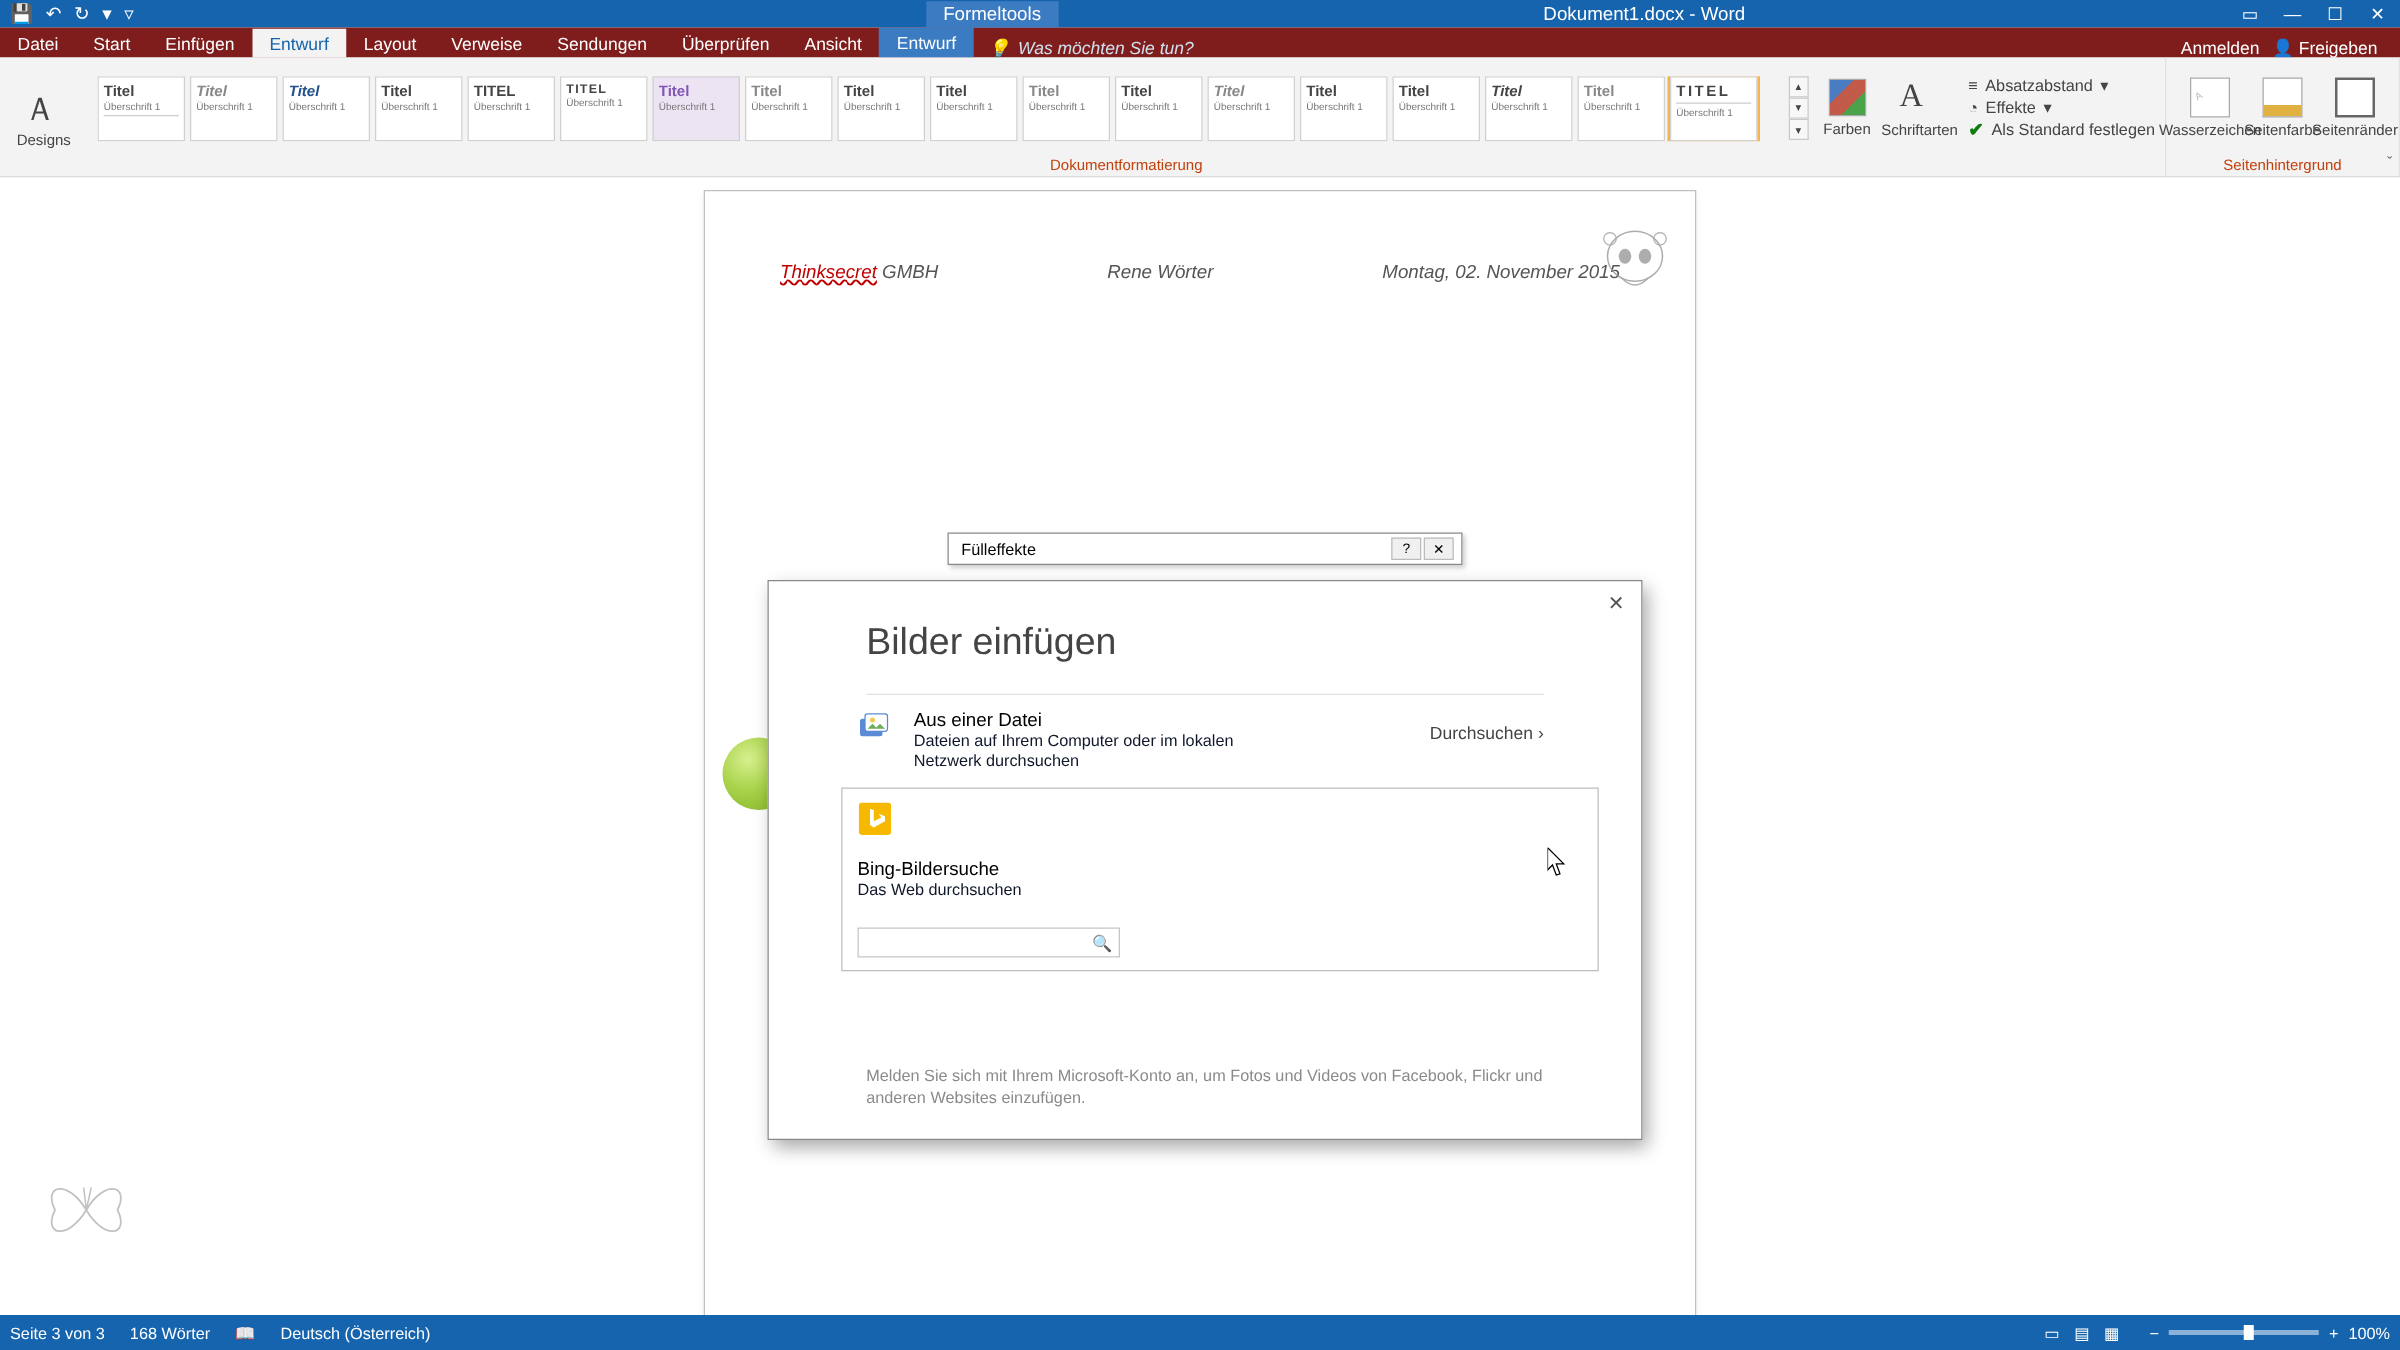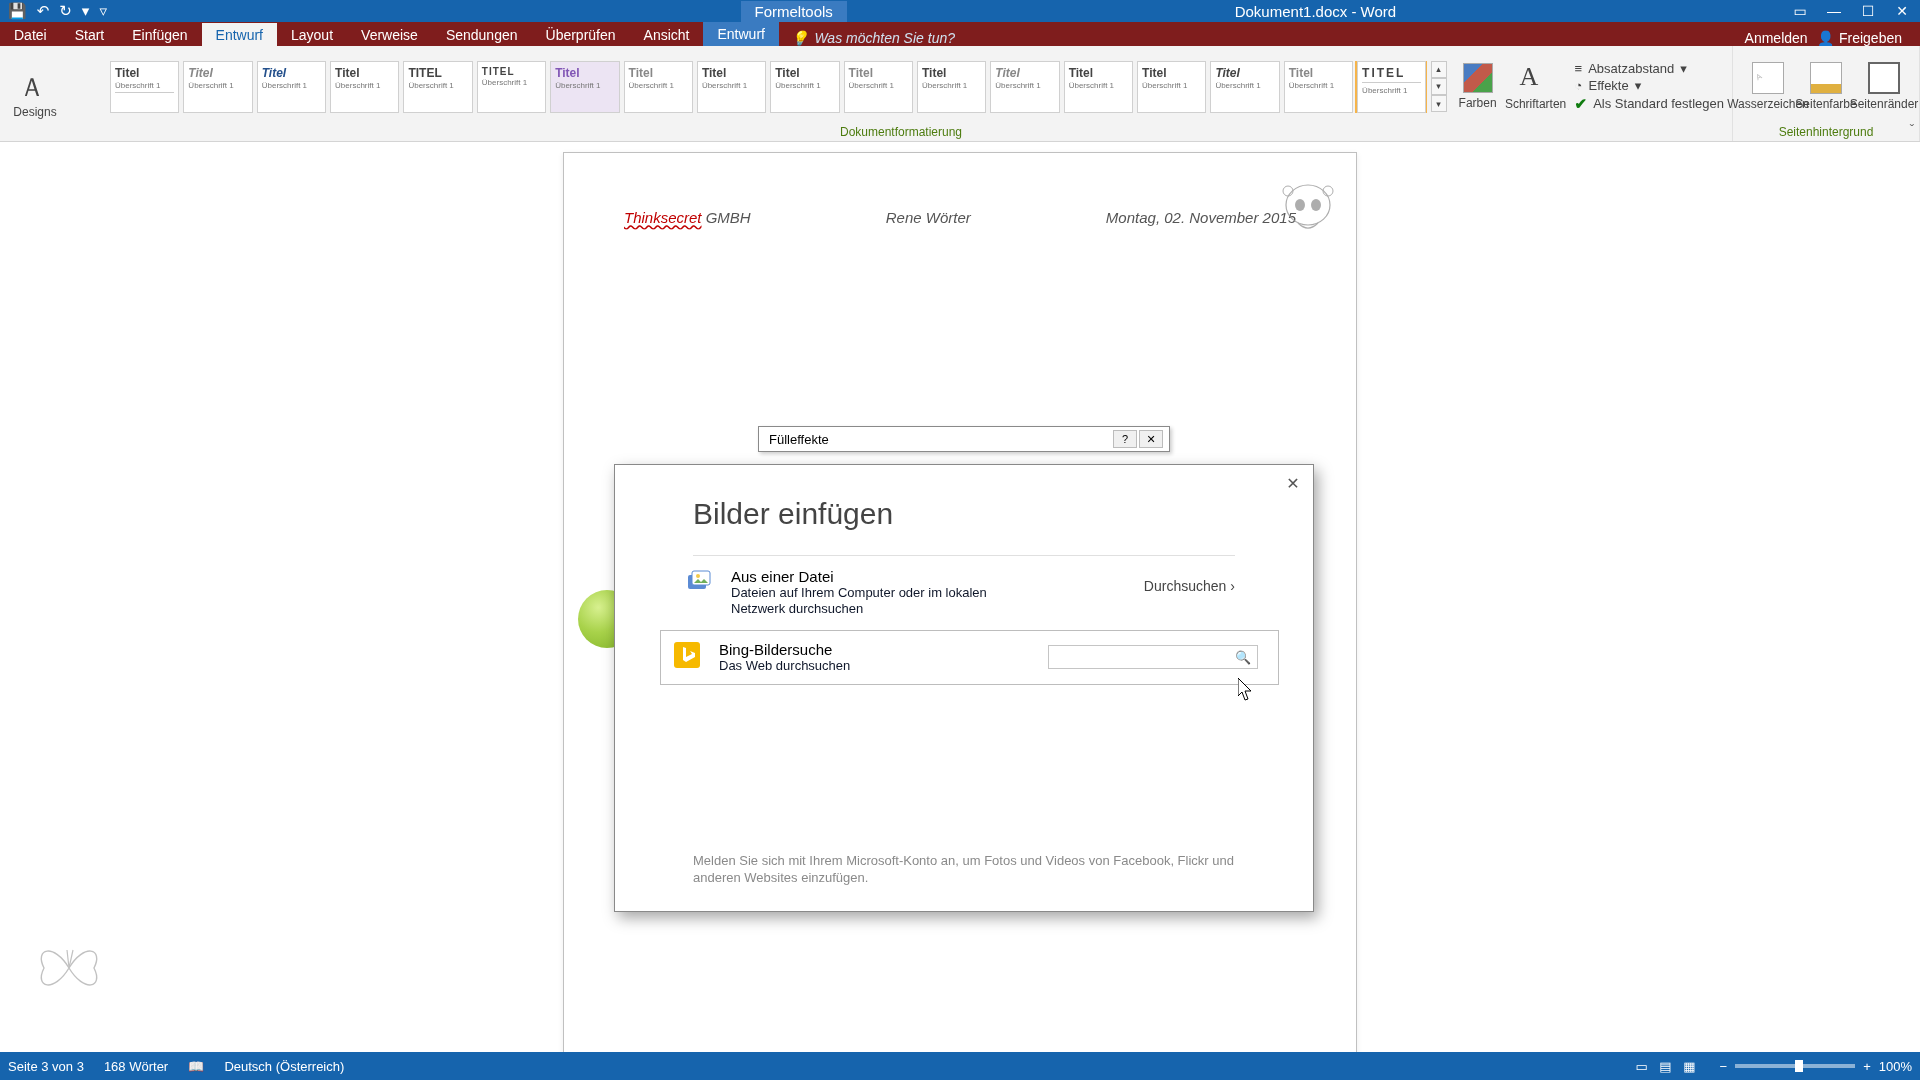--- a/index.html
+++ b/index.html
@@ -19,30 +19,30 @@
 #tabs .tab { padding: 4px 14px 3px; cursor: default; }
 #tabs .tab.active { background: #f3f3f3; color: #1664ad; }
 #tabs .context { background: #3a7bc1; padding: 4px 14px; }
 #tabs .tell { display: flex; align-items: center; gap: 6px; color: #cfe0ef; font-style: italic; padding-left: 12px; }
 #tabs .right { margin-left: auto; display: flex; align-items: center; gap: 10px; padding-right: 18px; font-size: 14px; }
 
 
 #ribbon { height: 96px; background: #f3f3f3; border-bottom: 1px solid #d4d4d4; display: flex; align-items: stretch; font-size: 12px; color: #444; position: relative; }
 .rgroup { display: flex; flex-direction: column; align-items: center; border-right: 1px solid #e1e1e1; padding: 4px 8px 2px; }
 .rgroup .body { flex: 1; display: flex; align-items: center; gap: 4px; }
-.rgroup .label { font-size: 12px; color: #4d7c0f; padding-top: 2px; text-align: right; }
+.rgroup .label { font-size: 12px; color: #c2410c; padding-top: 2px; text-align: right; }
 .bigbtn { width: 54px; display: flex; flex-direction: column; align-items: center; gap: 3px; font-size: 12px; }
 .bigbtn .ic { width: 32px; height: 32px; }
 
 .thumb { width: 70px; height: 52px; background: #fff; border: 1px solid #d0d0d0; display: flex; flex-direction: column; padding: 4px 4px 0; font-size: 9px; color: #666; position: relative; }
 .thumb.sel { outline: 2px solid #f6b44a; outline-offset: 0; }
 .thumb .ttl { font-weight: bold; font-size: 12px; color: #444; }
 .thumb .sub { font-size: 8px; color: #777; margin-top: 1px; }
 .thumb .bar { height: 1px; background: #ccc; margin: 2px 0; }
-.thumbstrip { display: flex; gap: 4px; margin-left: 32px; }
+.thumbstrip { display: flex; gap: 4px; }
 .spin { width: 16px; display: flex; flex-direction: column; }
 .spin div { flex: 1; border: 1px solid #c9c9c9; display: flex; align-items: center; justify-content: center; font-size: 9px; background: #f7f7f7; }
 
 .swatch { width: 30px; height: 30px; border: 1px solid #aaa; }
 .stack { display: flex; flex-direction: column; gap: 2px; font-size: 13px; }
 .stack .row { display: flex; align-items: center; gap: 6px; }
 .chk { color: #107c10; font-weight: bold; font-size: 15px; }
 
 
 #workarea { position: absolute; left: 0; right: 0; top: 142px; bottom: 28px; background: #fff; overflow: hidden; }
@@ -67,21 +67,21 @@
 #modal .close { position: absolute; right: 10px; top: 8px; width: 20px; height: 20px; display: flex; align-items: center; justify-content: center; color: #555; font-size: 16px; cursor: default; }
 #modal h1 { font-weight: 300; font-size: 30px; color: #444; padding: 32px 0 24px 78px; }
 #modal .divider { height: 1px; background: #e0e0e0; margin: 0 78px; }
 
 .opt { display: flex; align-items: flex-start; gap: 18px; padding: 12px 78px 12px 70px; }
 .opt .icon { width: 28px; height: 28px; flex-shrink: 0; display: flex; align-items: center; justify-content: center; }
 .opt .txts { flex: 1; }
 .opt .ttl { font-size: 15px; color: #000000; font-weight: 400; }
 .opt .desc { font-size: 13px; color: #0f172a; max-width: 260px; line-height: 1.25; }
 .opt .action { font-size: 14px; color: #444; display: flex; align-items: center; gap: 4px; margin-top: 10px; }
-.opt.boxed { border: 1px solid #bdbdbd; margin: 0 34px 0 45px; padding: 10px 20px 10px 12px; }
+.opt.boxed { border: 1px solid #bdbdbd; margin: 0 34px 0 58px; padding: 10px 20px 10px 12px; flex-direction: column; }
 .opt input[type=text] { width: 210px; height: 24px; border: 1px solid #c5c5c5; padding: 2px 22px 2px 6px; font-size: 13px; }
 .searchwrap { position: relative; margin-top: 4px; }
 .searchwrap .mag { position: absolute; right: 6px; top: 5px; color: #9a9a9a; font-size: 13px; }
 
 #modal .footer { position: absolute; left: 78px; right: 78px; bottom: 24px; font-size: 13px; color: #8a8a8a; line-height: 1.35; }
 
 
 #cursor { position: absolute; left: 1238px; top: 536px; width: 16px; height: 24px; pointer-events: none; }
 
 

